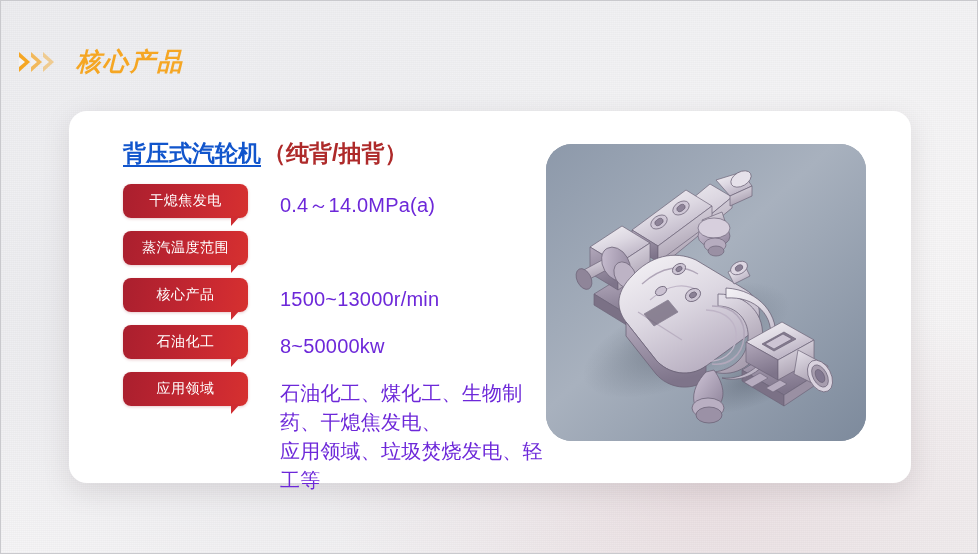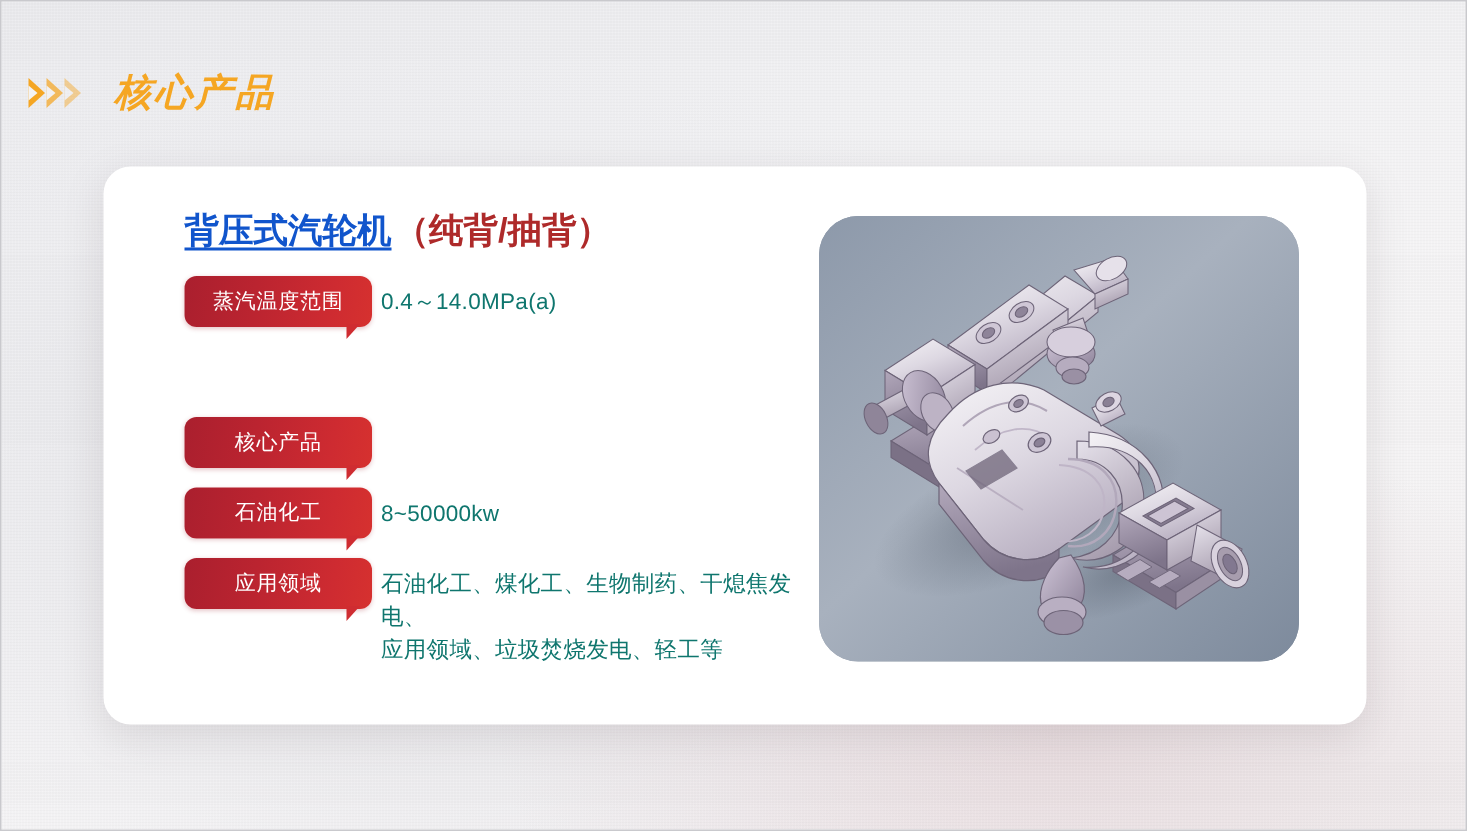--- a/index.html
+++ b/index.html
@@ -156,23 +156,23 @@
     right: 8px;
     bottom: -8px;
     width: 0;
     height: 0;
     border-left: 9px solid #CF2C31;
     border-bottom: 10px solid transparent;
     border-top: 0;
   }
 
   .spec-value {
-    margin-left: 6px;
-    font-size: 15px;
-    color: #0f766e;
+    margin-left: 32px;
+    font-size: 20px;
+    color: #6d28d9;
     line-height: 1.45;
     padding-top: 7px;
     letter-spacing: 0.2px;
     white-space: pre-line;
   }
 
   
   .img-panel {
     position: absolute;
     left: 477px;
@@ -202,29 +202,31 @@
 
   <div class="card">
 
     <div class="spec-col">
 
       <div class="product-title">
         <span class="t-main">背压式汽轮机</span><span class="t-sub">（纯背/抽背）</span>
       </div>
 
       <div class="spec-row">
+        <div class="bubble">干熄焦发电</div>
+        <div class="spec-value">0.4～14.0MPa(a)</div>
+      </div>
+
+      <div class="spec-row">
         <div class="bubble">蒸汽温度范围</div>
-        <div class="spec-value">0.4～14.0MPa(a)</div>
-      </div>
-
-      <div class="spec-row">
       </div>
 
       <div class="spec-row">
         <div class="bubble">核心产品</div>
+        <div class="spec-value">1500~13000r/min</div>
       </div>
 
       <div class="spec-row">
         <div class="bubble">石油化工</div>
         <div class="spec-value">8~50000kw</div>
       </div>
 
       <div class="spec-row">
         <div class="bubble">应用领域</div>
         <div class="spec-value">石油化工、煤化工、生物制药、干熄焦发电、

